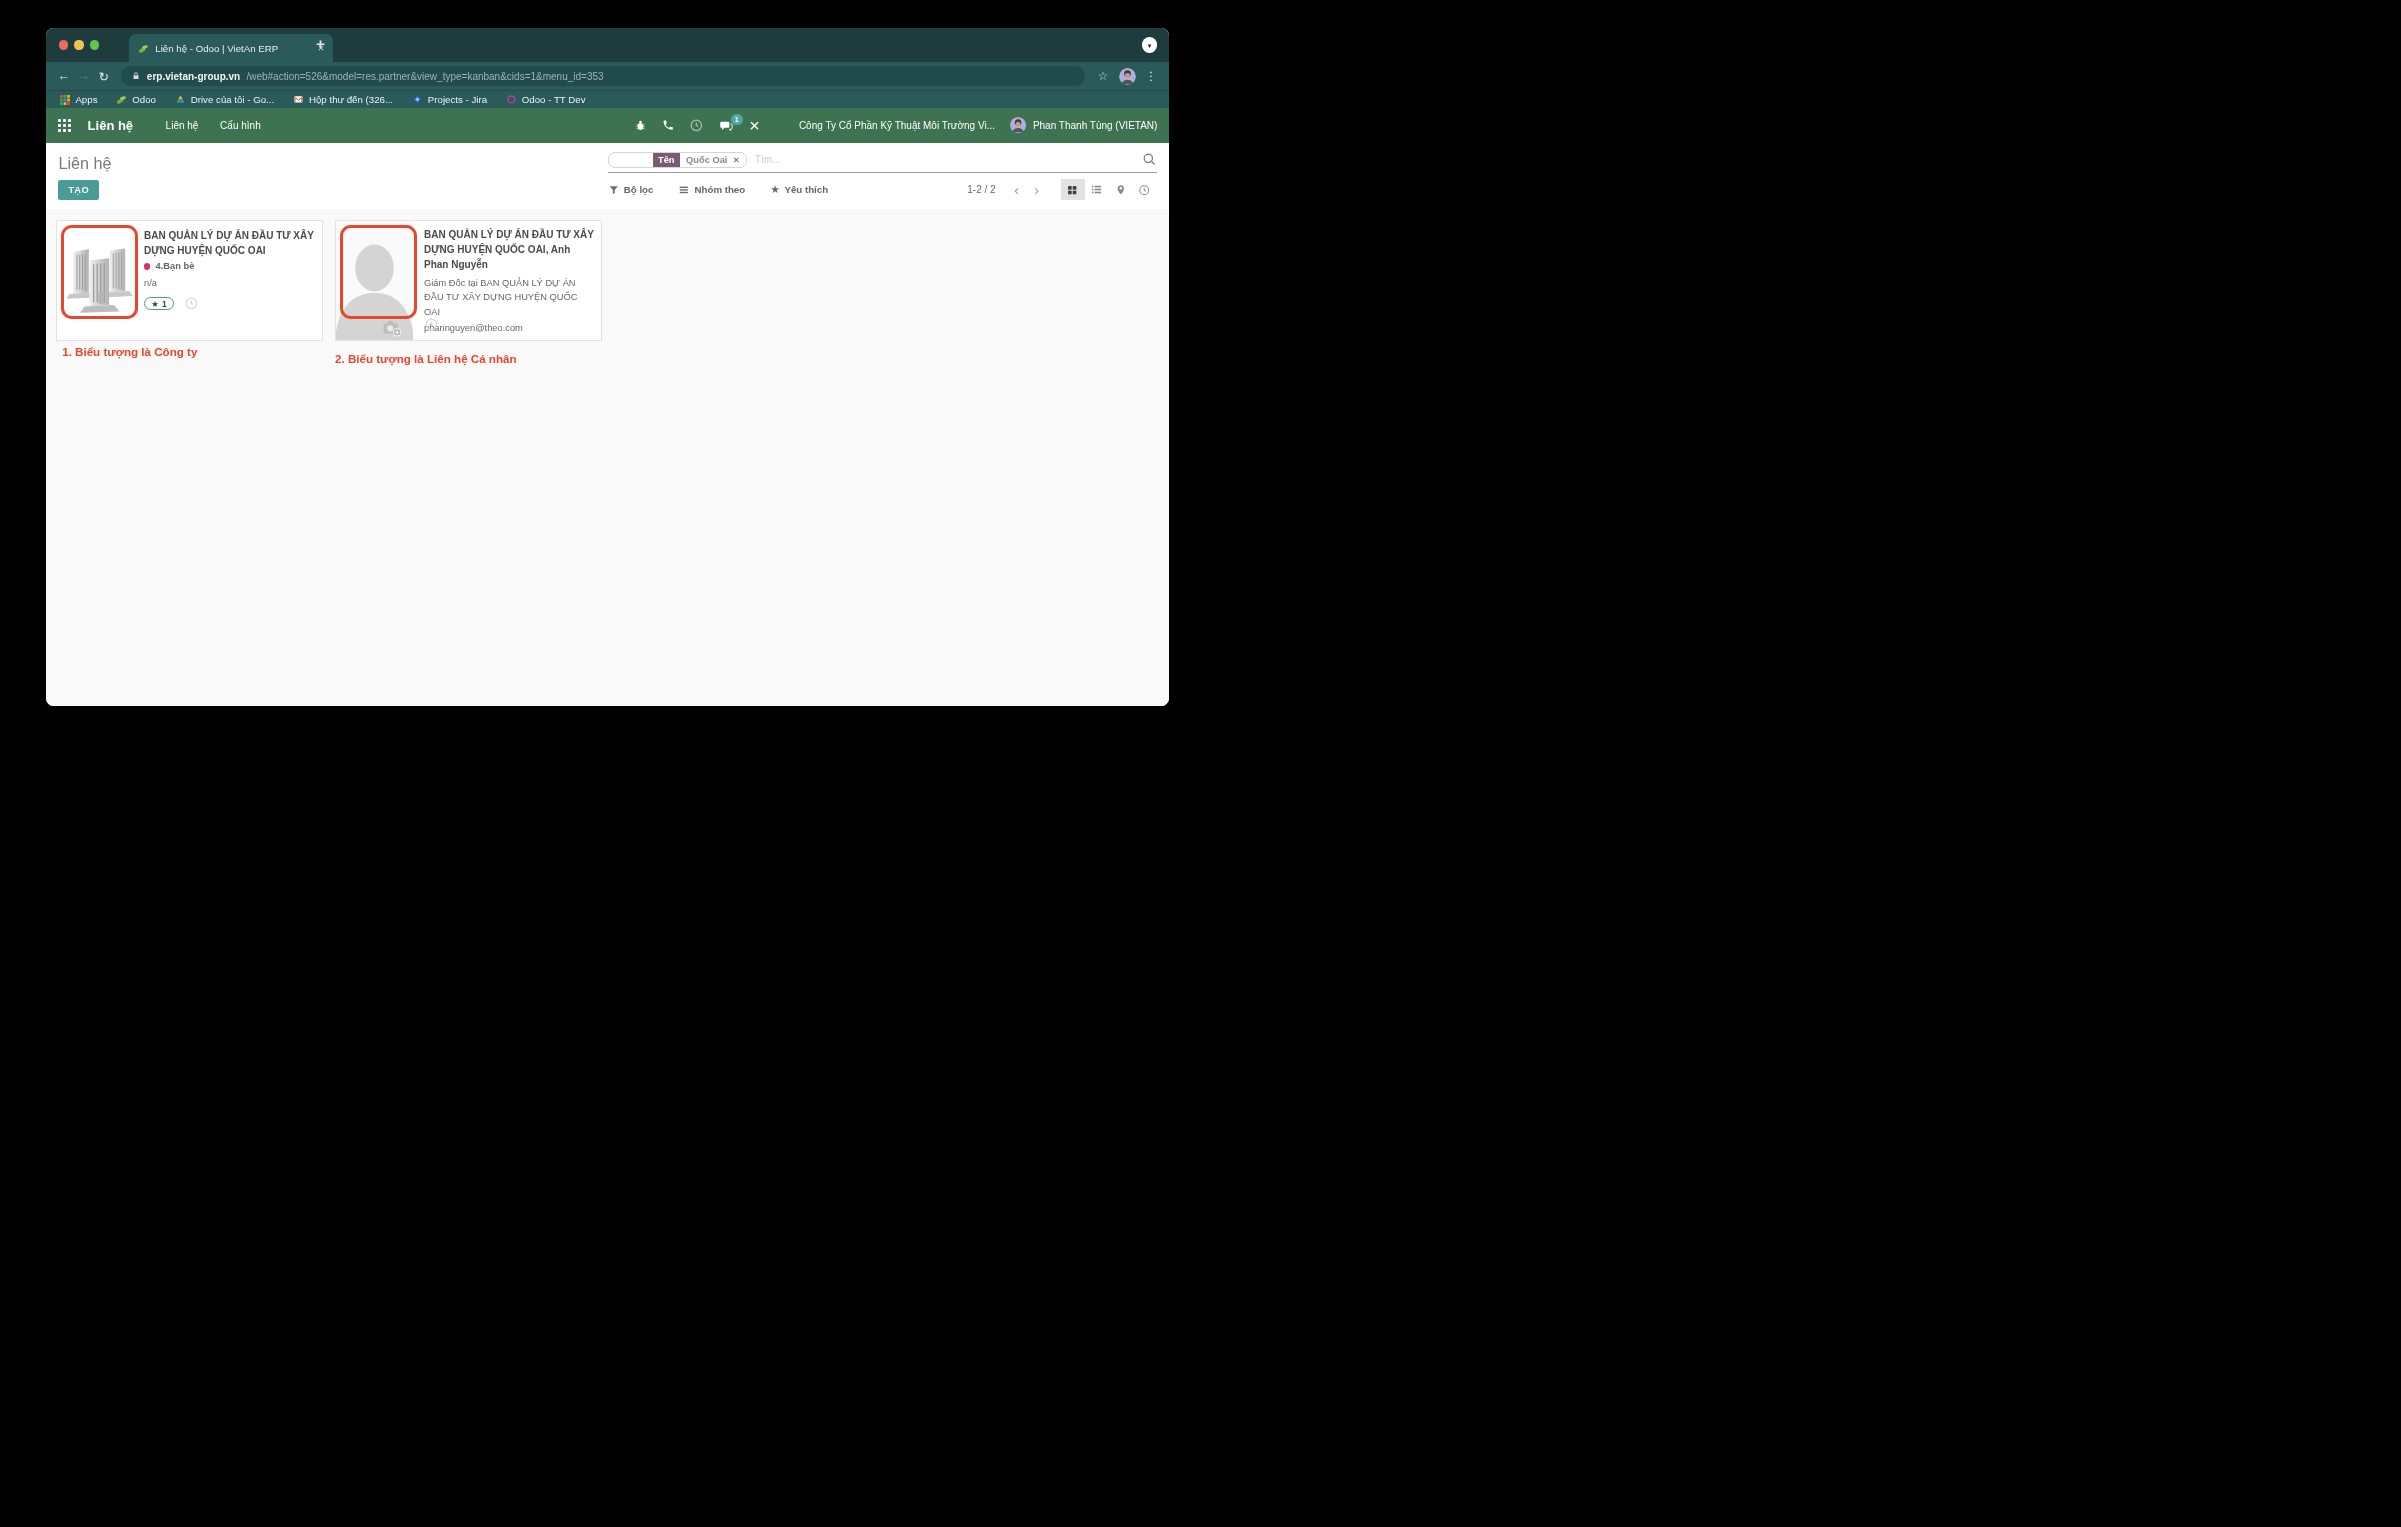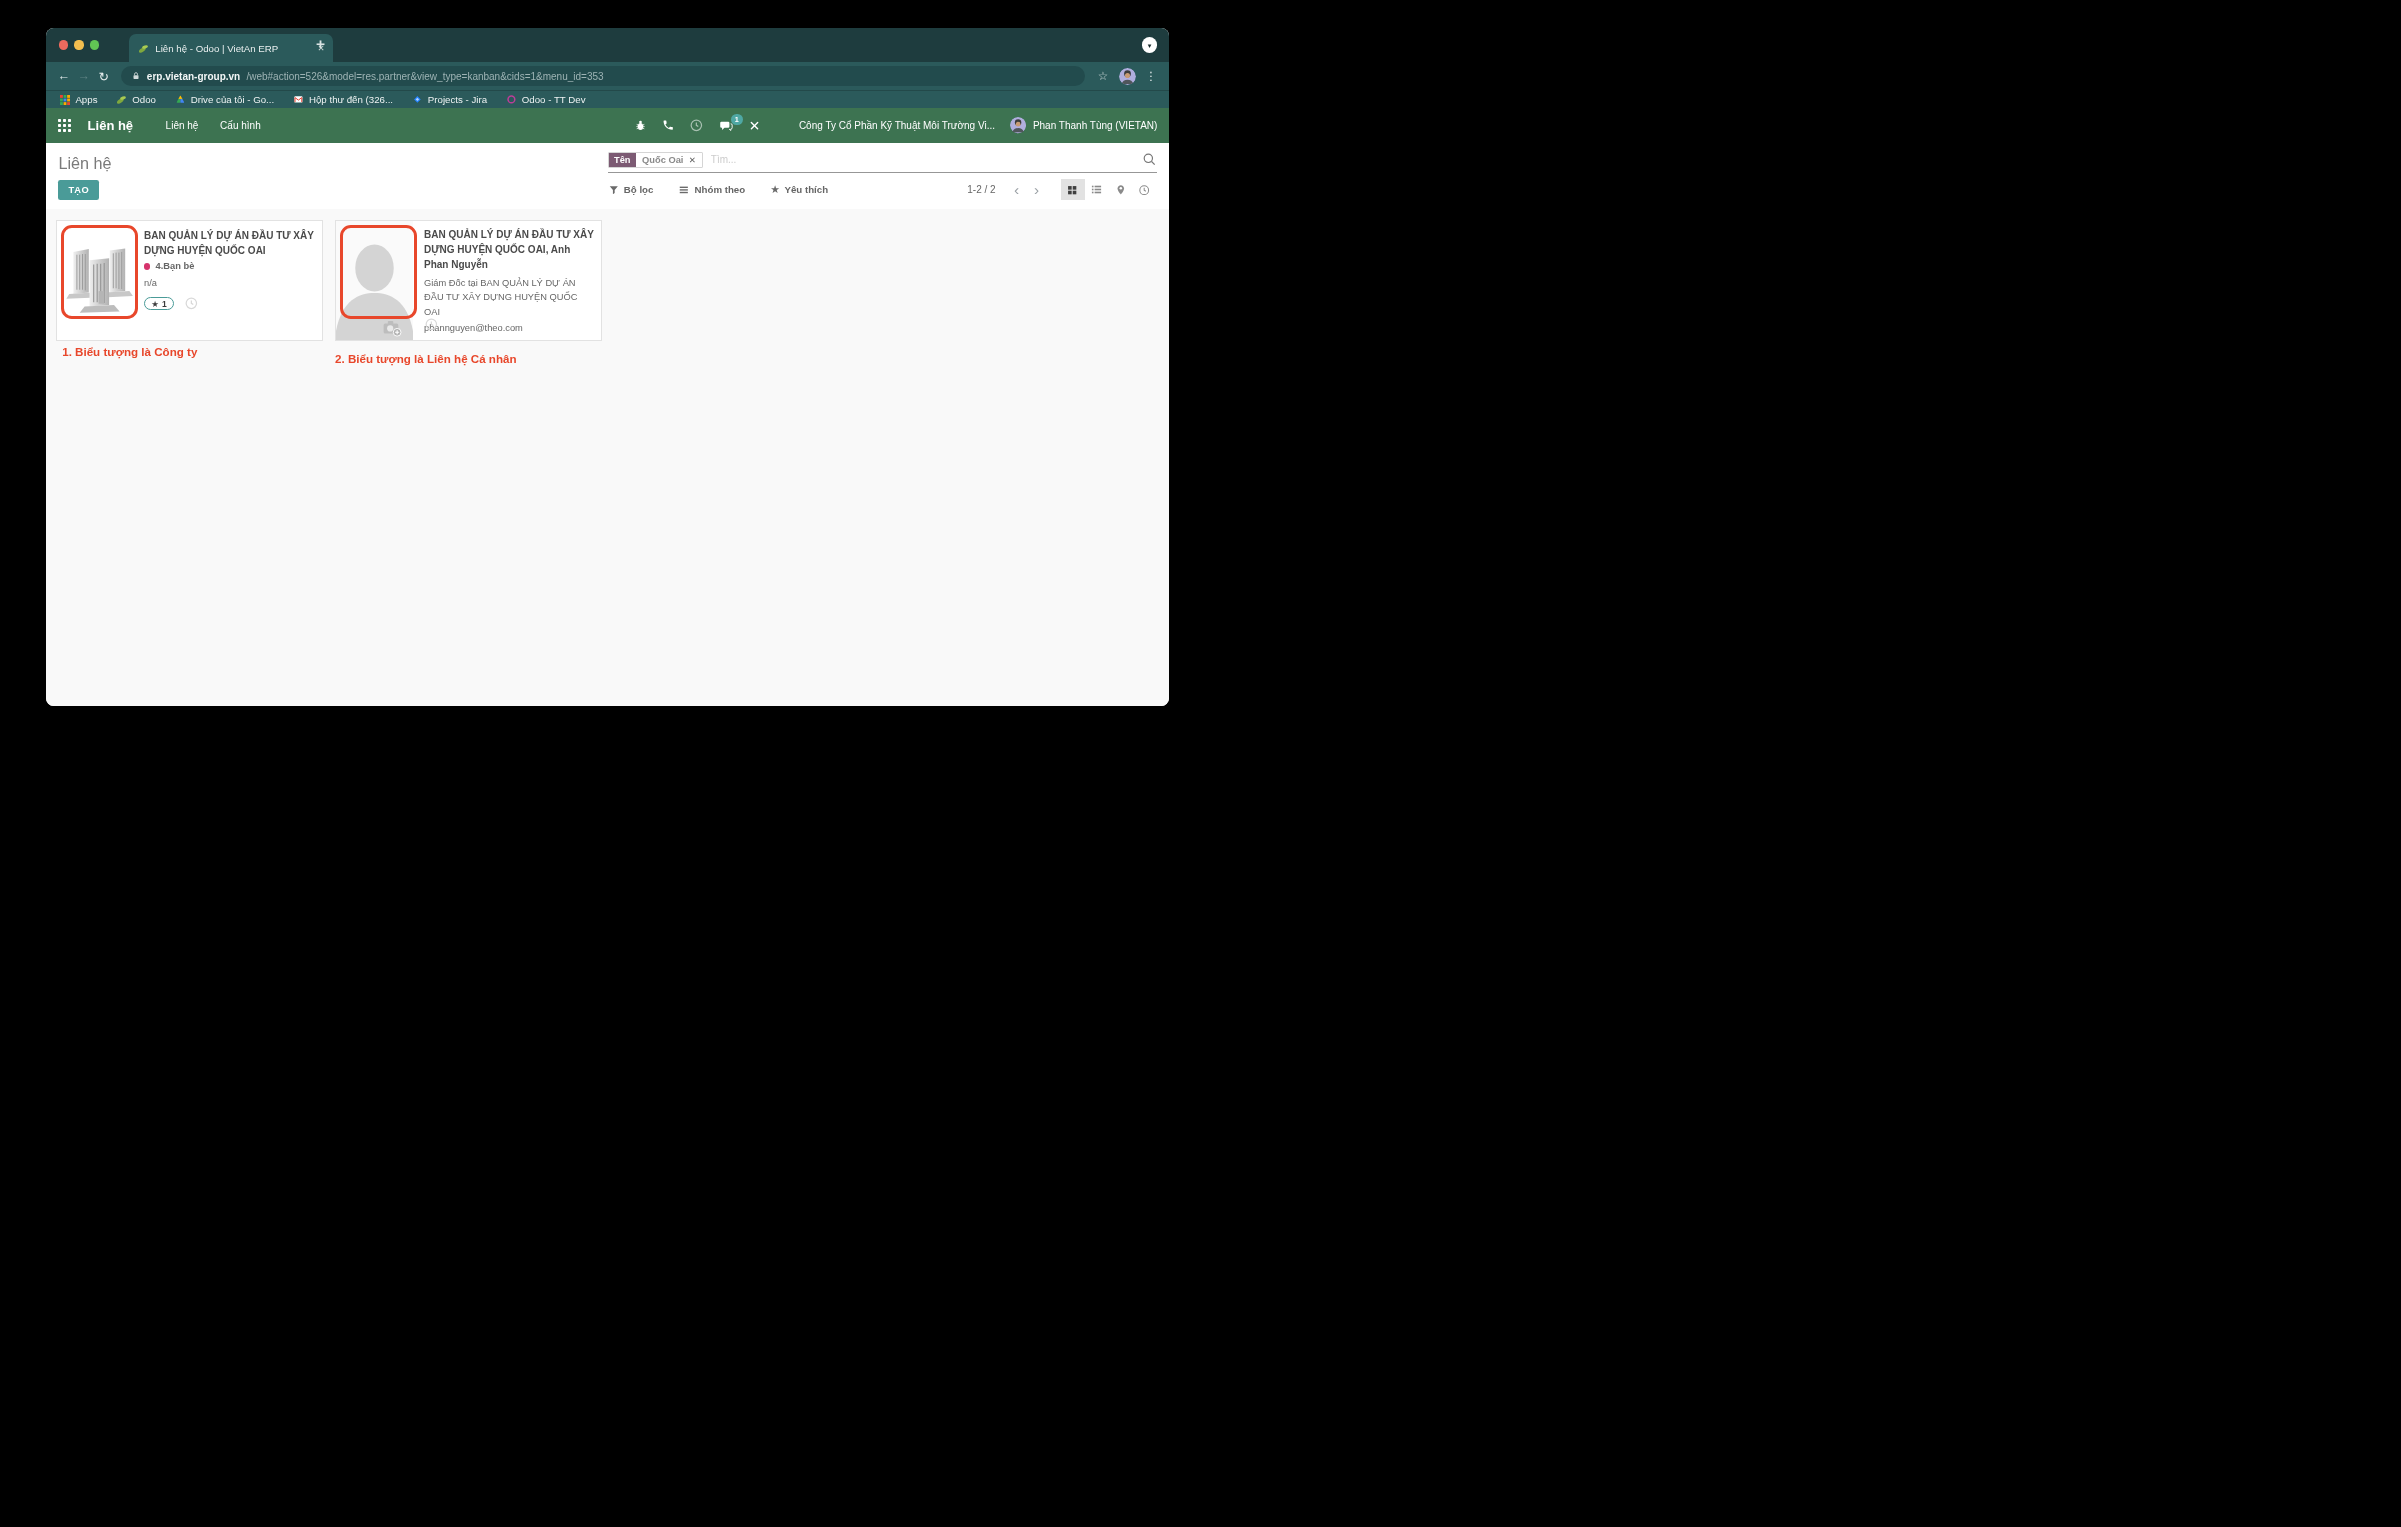--- a/index.html
+++ b/index.html
@@ -64,21 +64,21 @@
   }
   .company { font-size:10px; white-space:nowrap; margin-left:6.2px;padding-left:17px; }
   .nav-user { display:flex; align-items:center; gap:7px; font-size:10px; white-space:nowrap; }
   .nav-avatar { width:16.2px; height:16.2px; border-radius:50%; overflow:hidden; }
 
   
   .crumb-row { height:31px; display:flex; align-items:flex-end; padding:0 12.4px 1.5px 12.4px; background:#fff; flex:none; }
   .page-title { font-size:16.2px; color:#7a7a7a; font-weight:normal; flex:1; }
   .search-zone { width:549px; }
   .search-line { display:flex; align-items:center; border-bottom:0.8px solid #979797; padding-bottom:3.9px; }
-  .facet { display:flex; align-items:stretch; border:0.8px solid #d5d5d5; border-radius:1px; font-size:9.3px; overflow:hidden; }
+  .facet { display:flex; align-items:stretch; border:0.8px solid #d5d5d5; border-radius:7px; font-size:9.3px; overflow:hidden;padding-left:44px; }
   .facet-label { background:#7c5a73; color:#fff; padding:1.9px 5.4px; font-weight:bold; }
   .facet-value { background:#fff; color:#8a8a8a; padding:1.9px 6.2px; display:flex; gap:5.4px; align-items:center; font-weight:bold; }
   .facet-x { color:#5f5f5f; font-size:8.5px; font-weight:bold; }
   .search-input { border:none; outline:none; flex:1; font-size:10px; margin-left:7.7px; color:#555; background:transparent; }
   .search-input::placeholder { color:#ccc; }
   .control-row { display:flex; align-items:center; padding:5.4px 12.4px 8.5px 12.4px; background:#fff; flex:none; }
   .btn-create {
     background:#4a9b98; color:#fff; font-size:9.3px; font-weight:bold; border:none;
     border-radius:2.3px; padding:5.4px 10px; letter-spacing:0.3px;
   }

